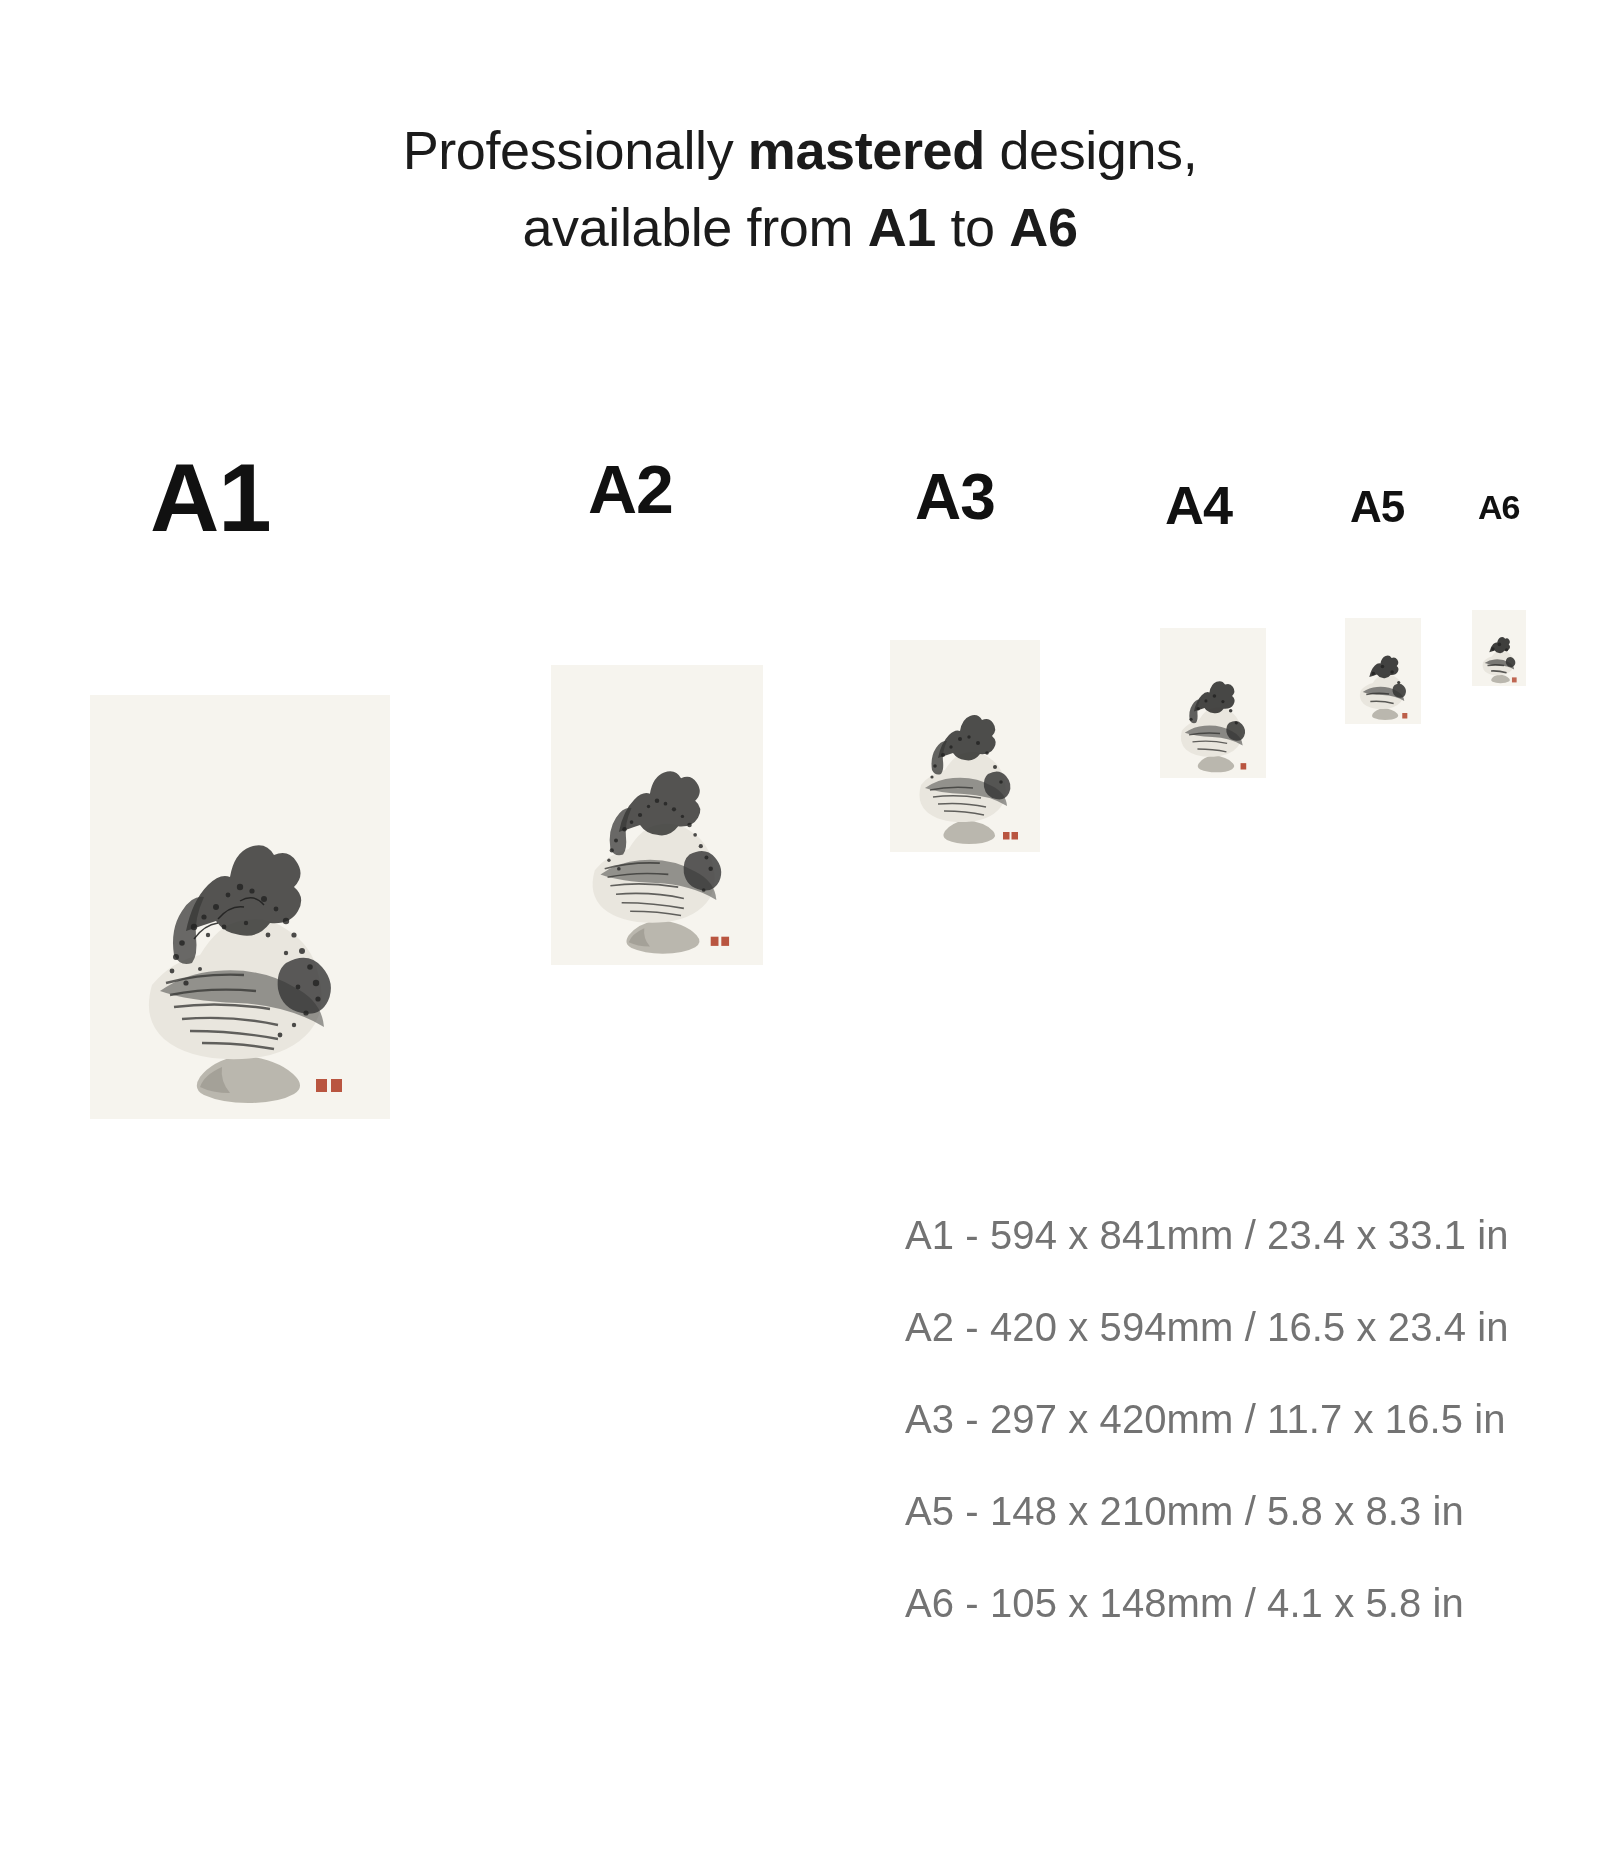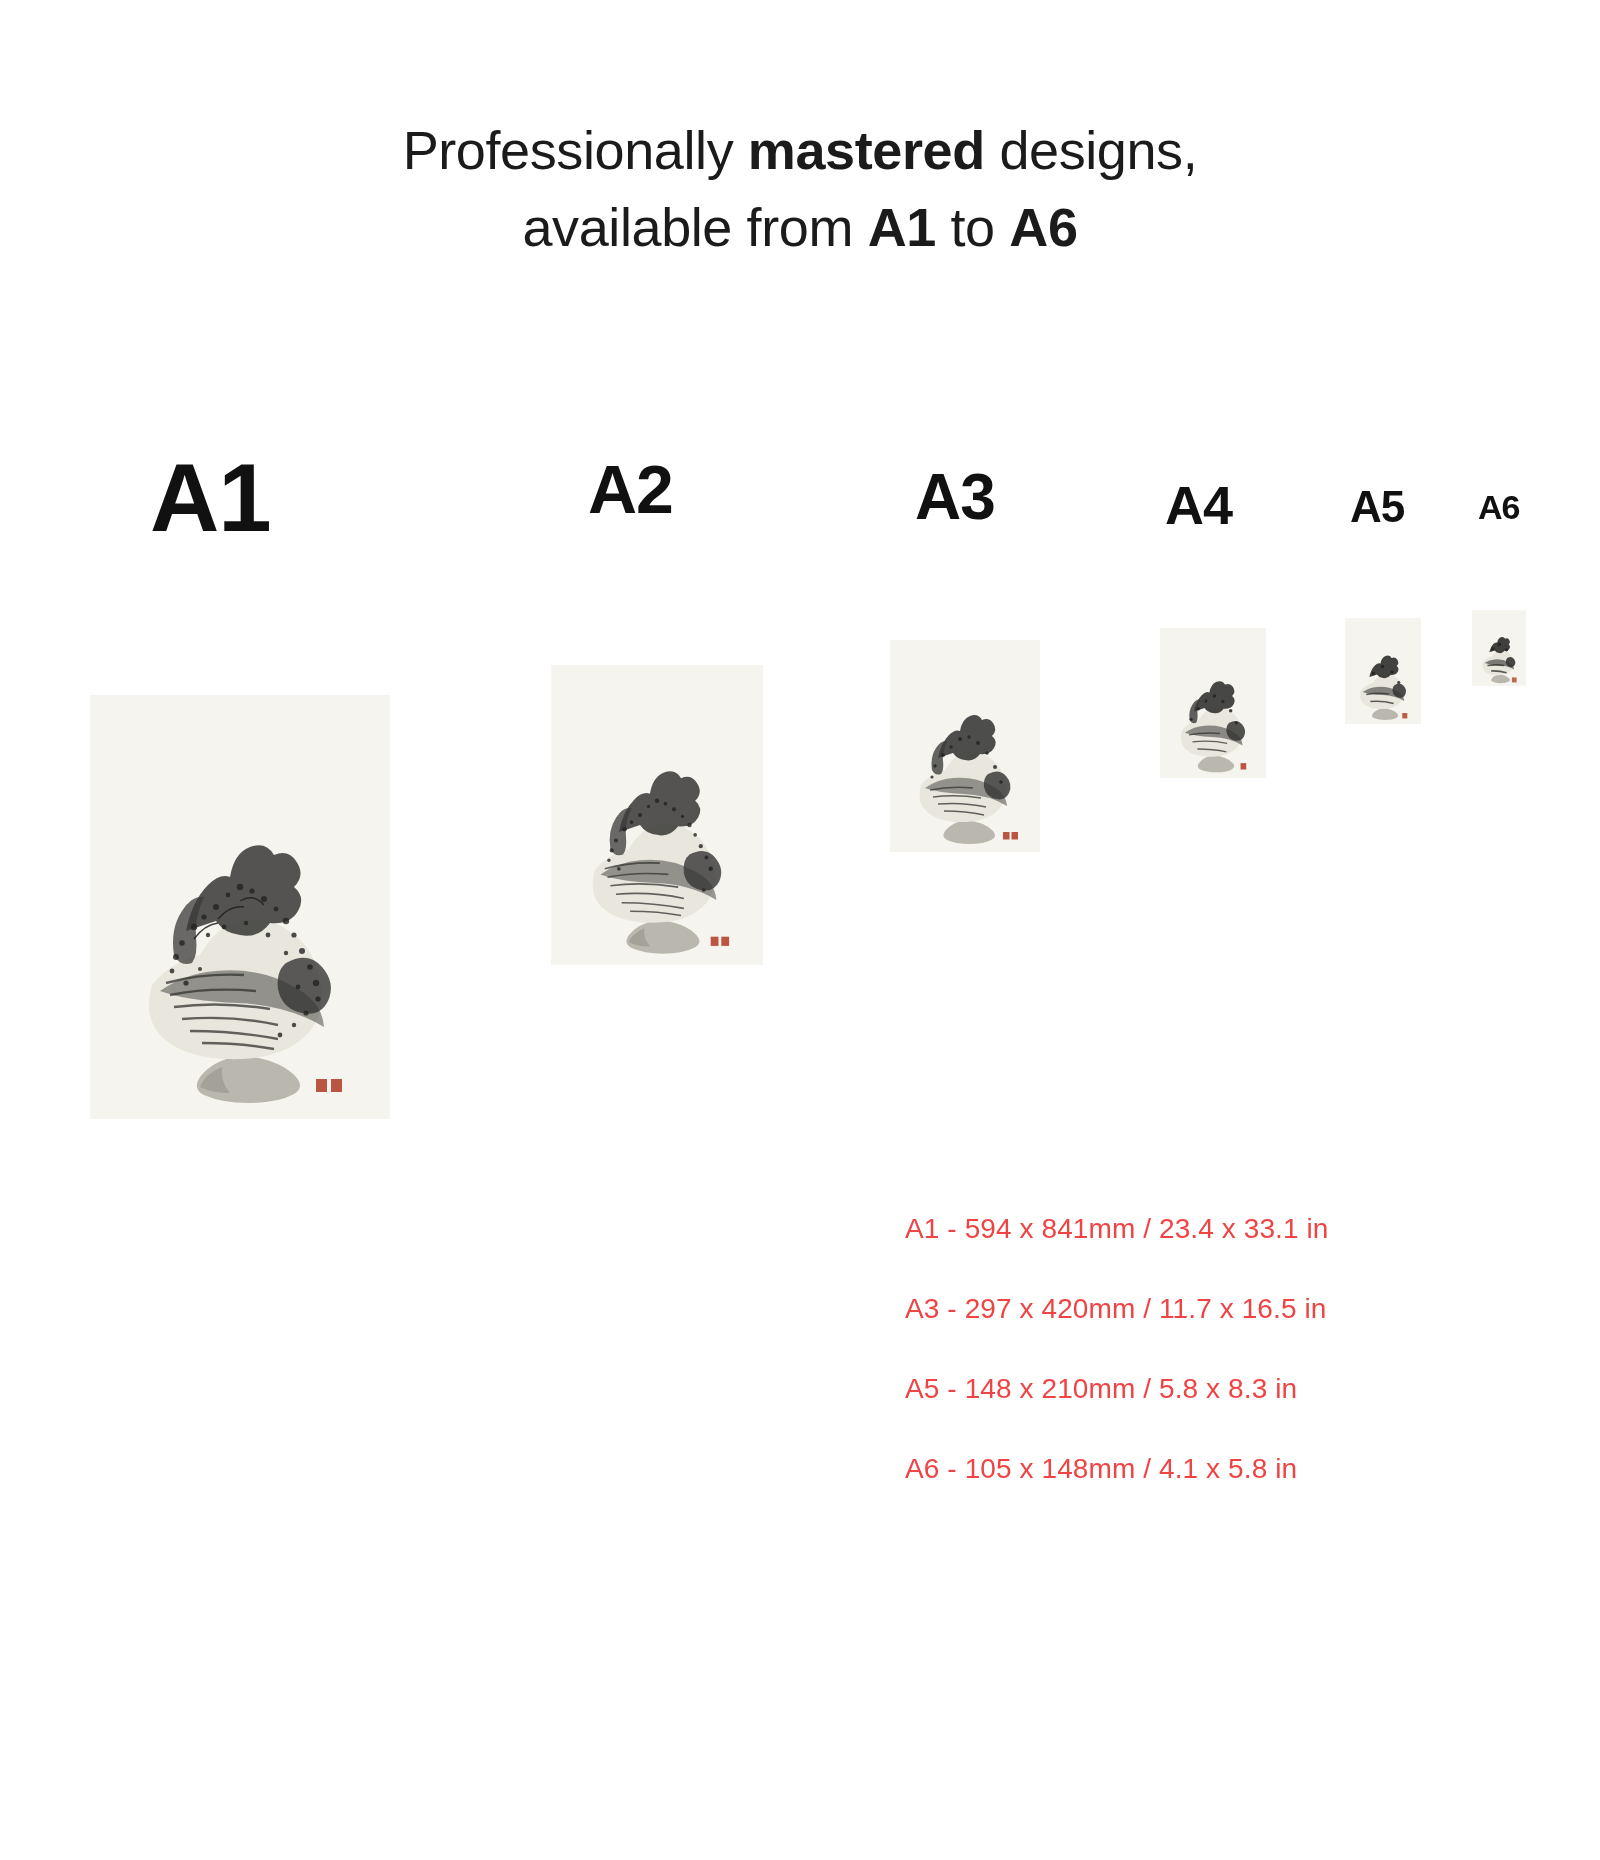--- a/index.html
+++ b/index.html
@@ -53,23 +53,23 @@
   .poster svg { display: block; width: 100%; height: 100%; }
 
   
   .dims {
     position: absolute;
     left: 905px;
     top: 1215px;
     width: 660px;
   }
   .dim-line {
-    font-size: 28px;
+    font-size: 40px;
     line-height: 1;
-    color: #ef4444;
+    color: #737373;
     margin-bottom: 52px;
     white-space: nowrap;
     letter-spacing: 0.1px;
   }
 </style>
 </head>
 <body>
 
 <div class="headline">
   <div>
@@ -309,16 +309,17 @@
           <circle cx="192" cy="222" r="9"></circle>
         </g>
         <rect x="222" y="376" width="26" height="28" fill="#b2442c" opacity="0.8"></rect>
       </g>
     </svg>
   </div>
 </div>
 
 <div class="dims">
   <div class="dim-line">A1 - 594 x 841mm  /  23.4 x 33.1 in</div>
+  <div class="dim-line">A2  - 420 x 594mm /  16.5 x 23.4 in</div>
   <div class="dim-line">A3 - 297 x 420mm  /  11.7 x 16.5 in</div>
   <div class="dim-line">A5 - 148 x 210mm /  5.8 x 8.3 in</div>
   <div class="dim-line">A6 - 105 x 148mm /  4.1 x 5.8 in</div>
 </div>
 
 </body></html>

